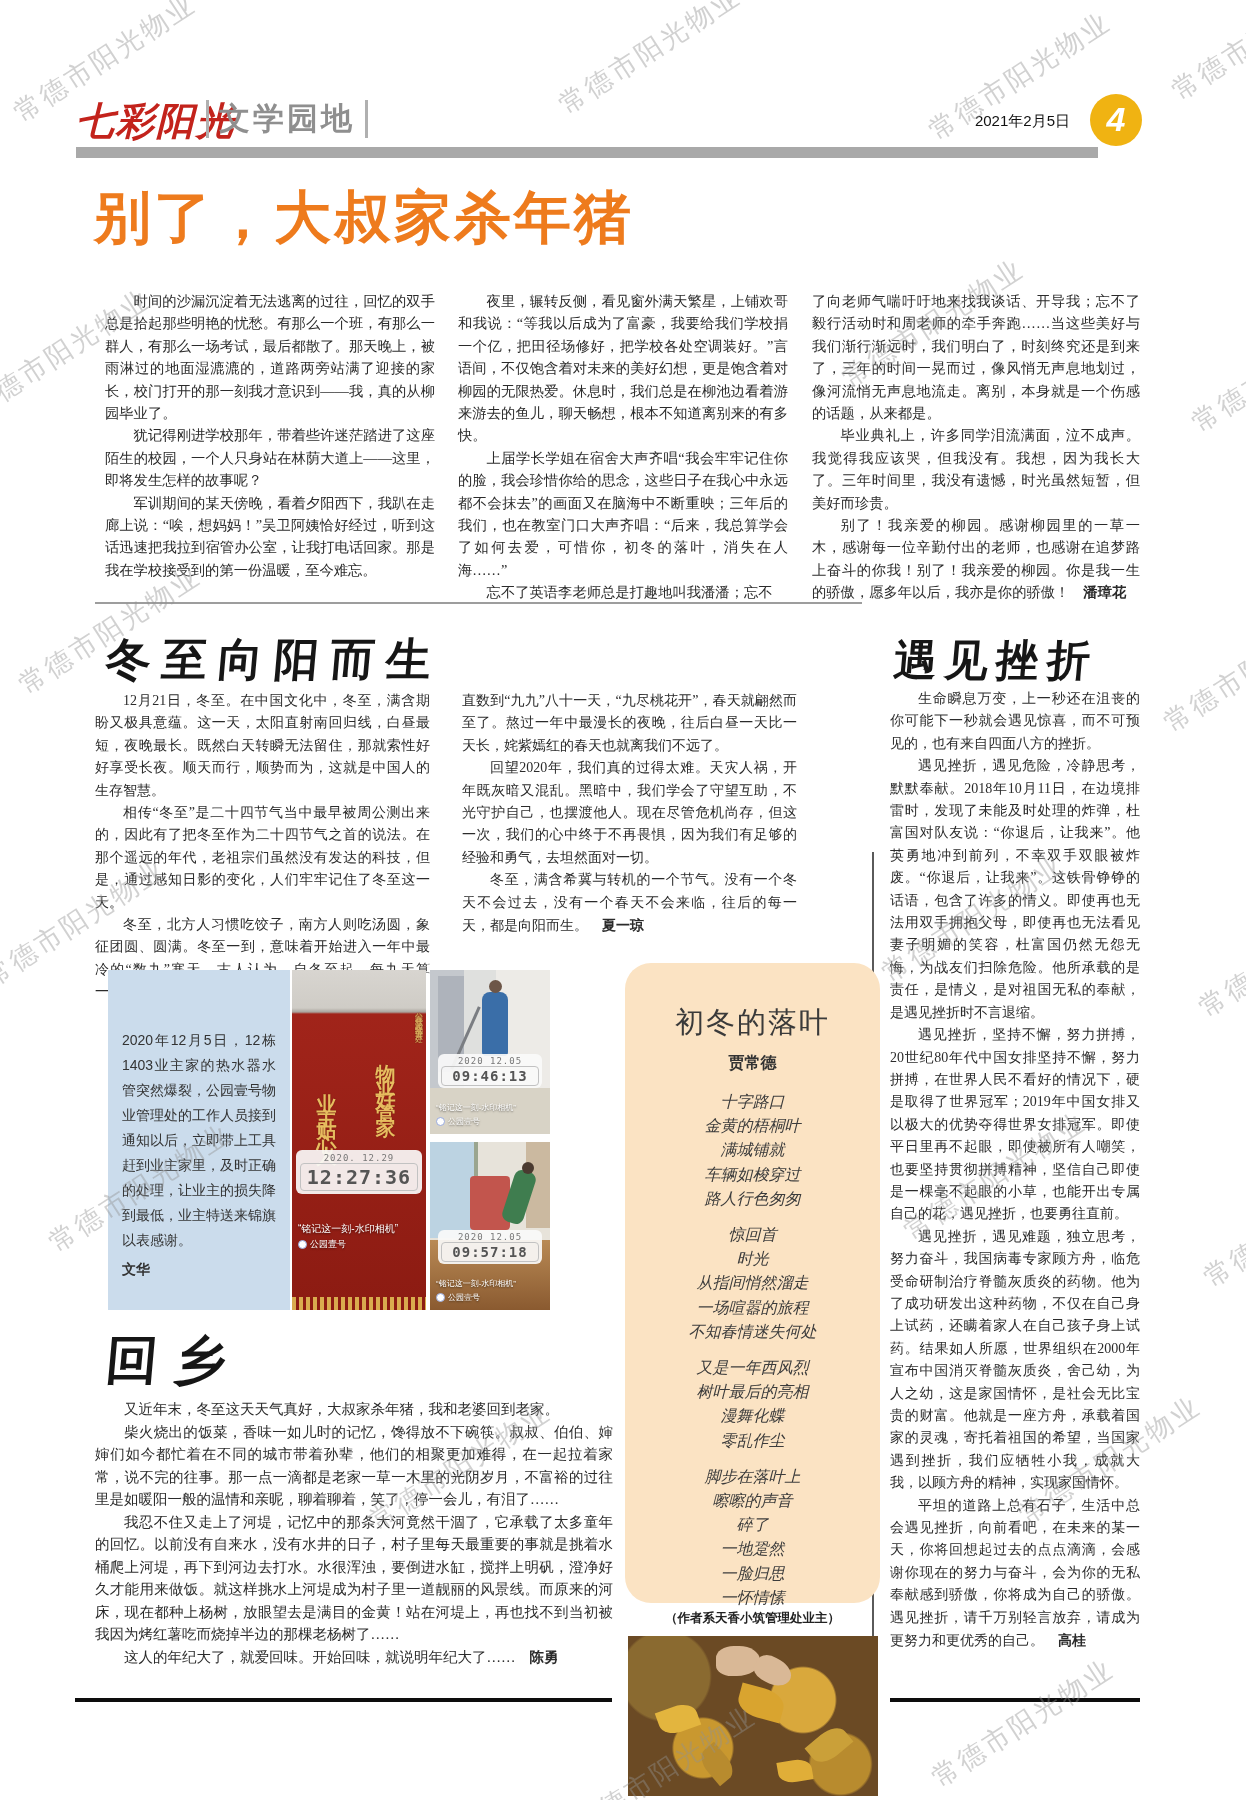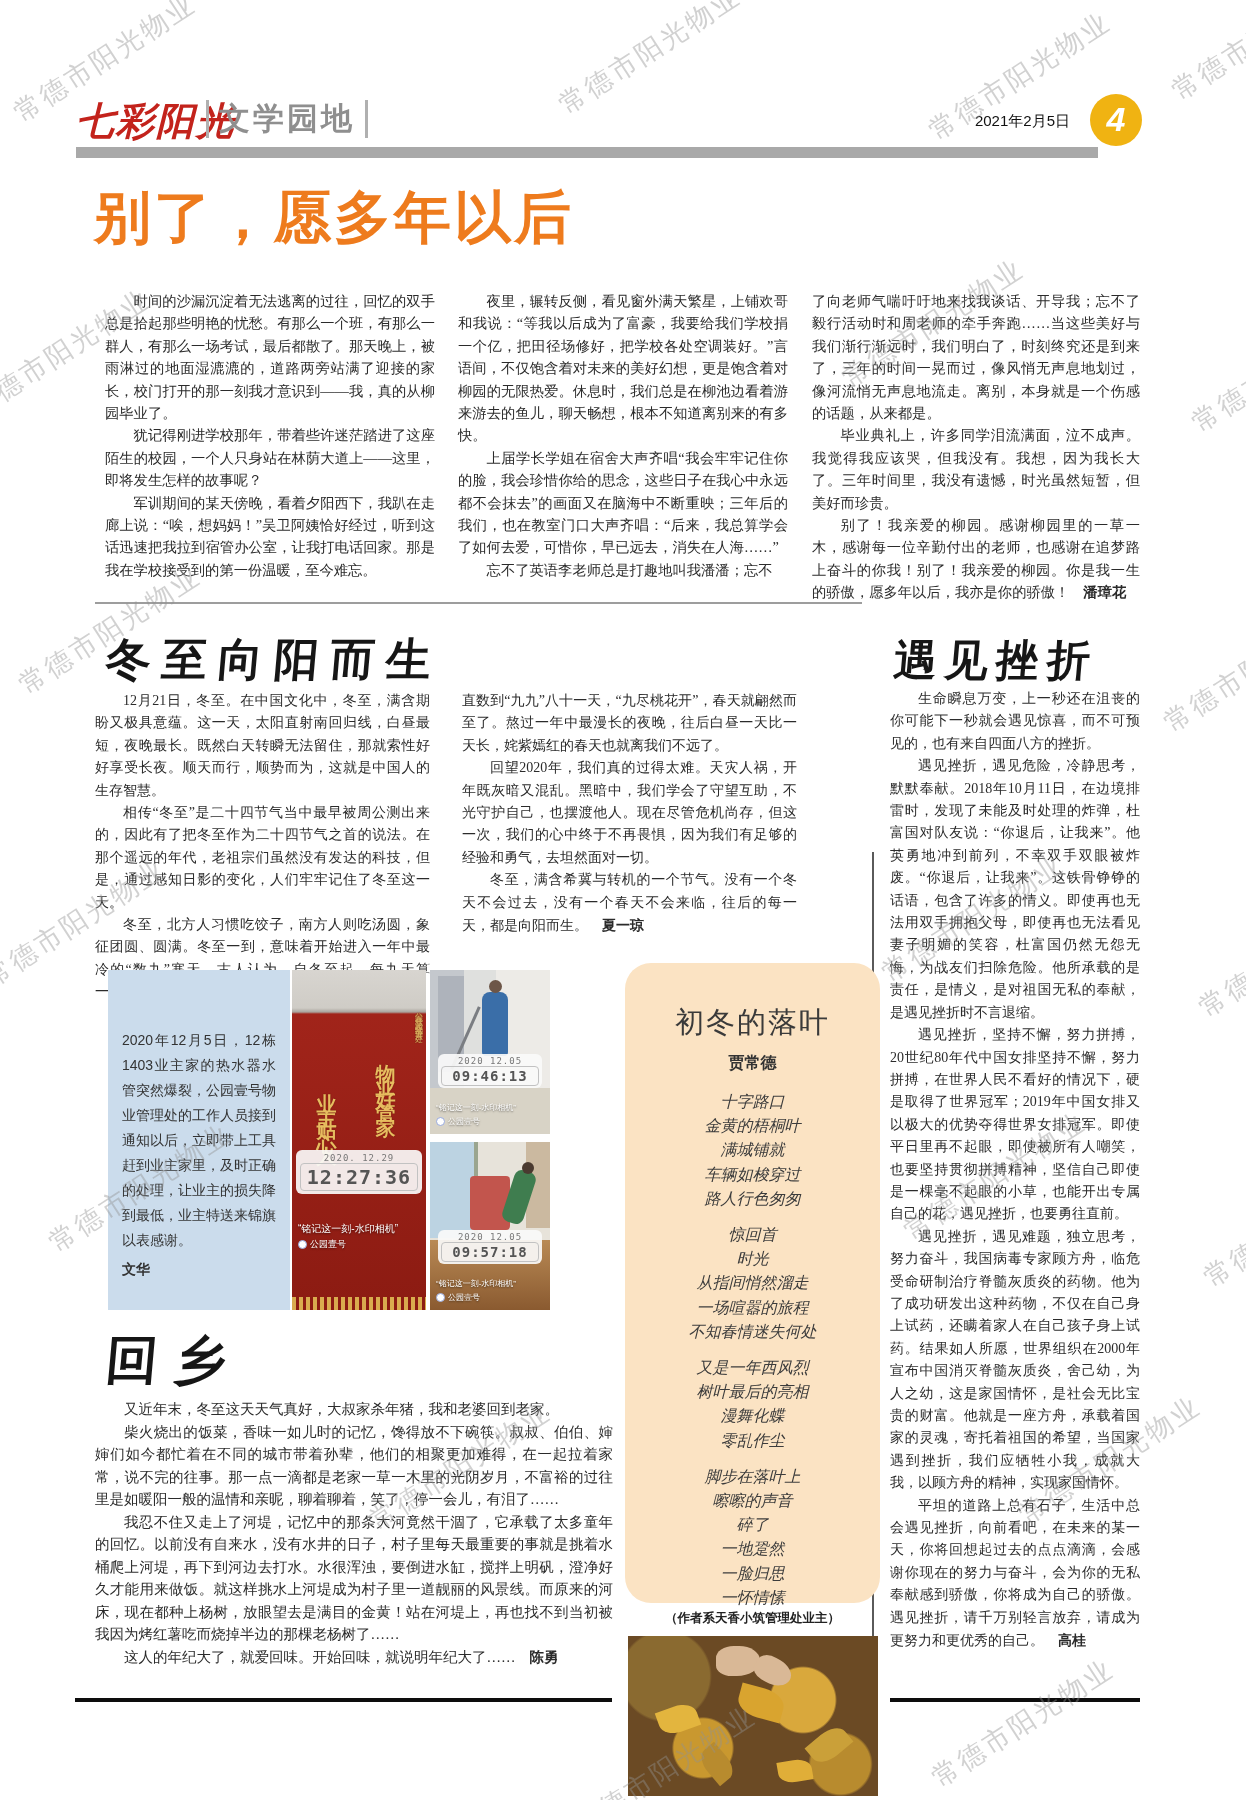--- a/index.html
+++ b/index.html
@@ -133,29 +133,29 @@
   <span class="wm" style="left:1005px;top:1442px">常德市阳光物业</span>
   <span class="wm" style="left:560px;top:1752px">常德市阳光物业</span>
   <span class="wm" style="left:918px;top:1705px">常德市阳光物业</span>
 
   <span class="logo">七彩阳光</span>
   <span class="section">文学园地</span>
   <span class="date">2021年2月5日</span>
   <span class="badge">4</span>
   <div class="head-bar"></div>
 
-  <div class="a1-title">别了，愿多年以后</div>
+  <div class="a1-title">别了，大叔家杀年猪</div>
   <div class="col" id="a1c1">
     <p>时间的沙漏沉淀着无法逃离的过往，回忆的双手总是拾起那些明艳的忧愁。有那么一个班，有那么一群人，有那么一场考试，最后都散了。那天晚上，被雨淋过的地面湿漉漉的，道路两旁站满了迎接的家长，校门打开的那一刻我才意识到——我，真的从柳园毕业了。</p>
     <p>犹记得刚进学校那年，带着些许迷茫踏进了这座陌生的校园，一个人只身站在林荫大道上——这里，即将发生怎样的故事呢？</p>
     <p>军训期间的某天傍晚，看着夕阳西下，我趴在走廊上说：“唉，想妈妈！”吴卫阿姨恰好经过，听到这话迅速把我拉到宿管办公室，让我打电话回家。那是我在学校接受到的第一份温暖，至今难忘。</p>
   </div>
   <div class="col" id="a1c2">
     <p>夜里，辗转反侧，看见窗外满天繁星，上铺欢哥和我说：“等我以后成为了富豪，我要给我们学校捐一个亿，把田径场修好，把学校各处空调装好。”言语间，不仅饱含着对未来的美好幻想，更是饱含着对柳园的无限热爱。休息时，我们总是在柳池边看着游来游去的鱼儿，聊天畅想，根本不知道离别来的有多快。</p>
-    <p>上届学长学姐在宿舍大声齐唱“我会牢牢记住你的脸，我会珍惜你给的思念，这些日子在我心中永远都不会抹去”的画面又在脑海中不断重映；三年后的我们，也在教室门口大声齐唱：“后来，我总算学会了如何去爱，可惜你，早已远去，消失在人海……”</p>
+    <p>上届学长学姐在宿舍大声齐唱“我会牢牢记住你的脸，我会珍惜你给的思念，这些日子在我心中永远都不会抹去”的画面又在脑海中不断重映；三年后的我们，也在教室门口大声齐唱：“后来，我总算学会了如何去爱，可惜你，初冬的落叶，消失在人海……”</p>
     <p>忘不了英语李老师总是打趣地叫我潘潘；忘不</p>
   </div>
   <div class="col" id="a1c3">
     <p class="cont">了向老师气喘吁吁地来找我谈话、开导我；忘不了毅行活动时和周老师的牵手奔跑……当这些美好与我们渐行渐远时，我们明白了，时刻终究还是到来了，三年的时间一晃而过，像风悄无声息地划过，像河流悄无声息地流走。离别，本身就是一个伤感的话题，从来都是。</p>
     <p>毕业典礼上，许多同学泪流满面，泣不成声。我觉得我应该哭，但我没有。我想，因为我长大了。三年时间里，我没有遗憾，时光虽然短暂，但美好而珍贵。</p>
     <p><span>别了！我亲爱的柳园。感谢柳园里的一草一木，感谢每一位辛勤付出的老师，也感谢在追梦路上奋斗的你我！别了！我亲爱的柳园。你是我一生的骄傲，愿多年以后，我亦是你的骄傲！</span><span class="byline">潘璋花</span></p>
   </div>
   <div class="rule-gray"></div>
 
   <div class="brush" id="winter-title">冬至向阳而生</div>

